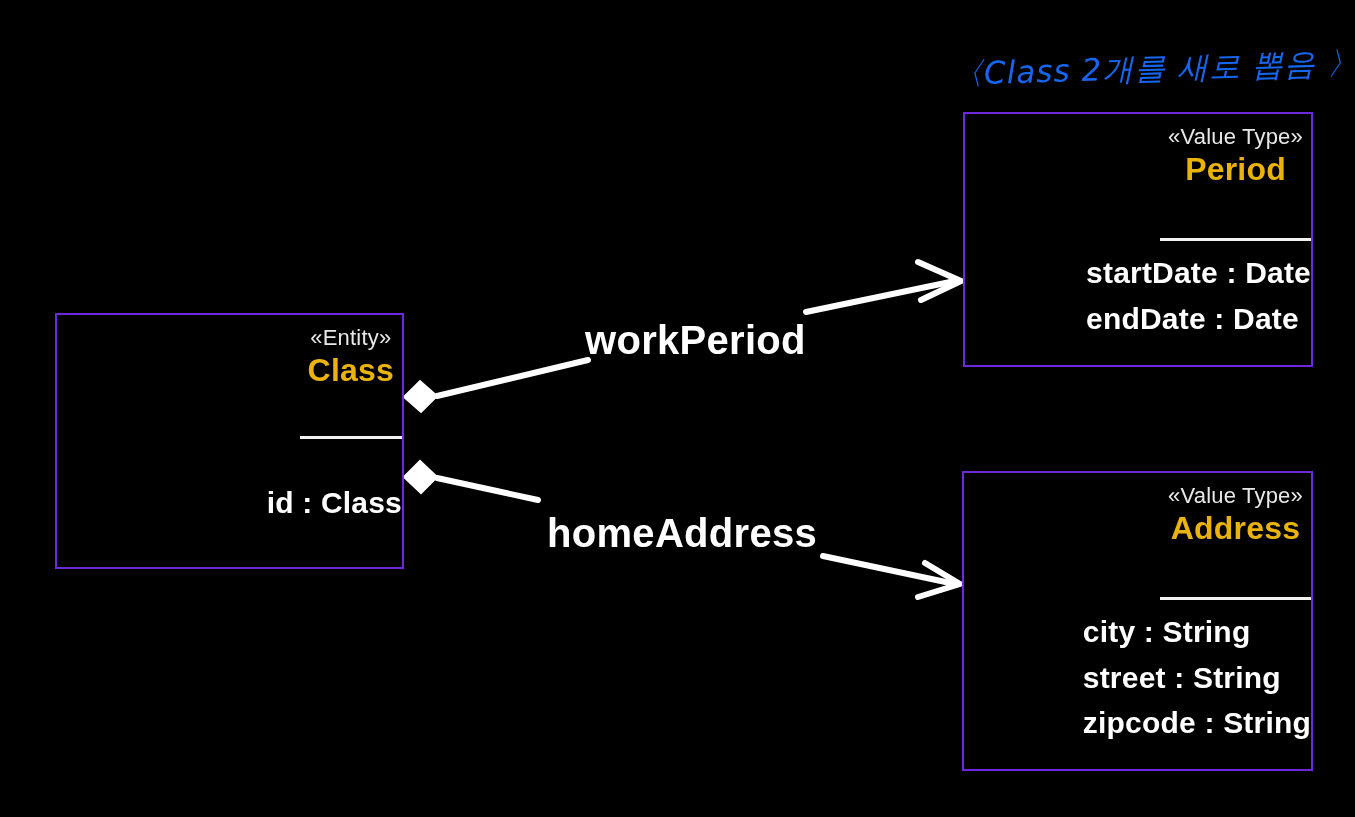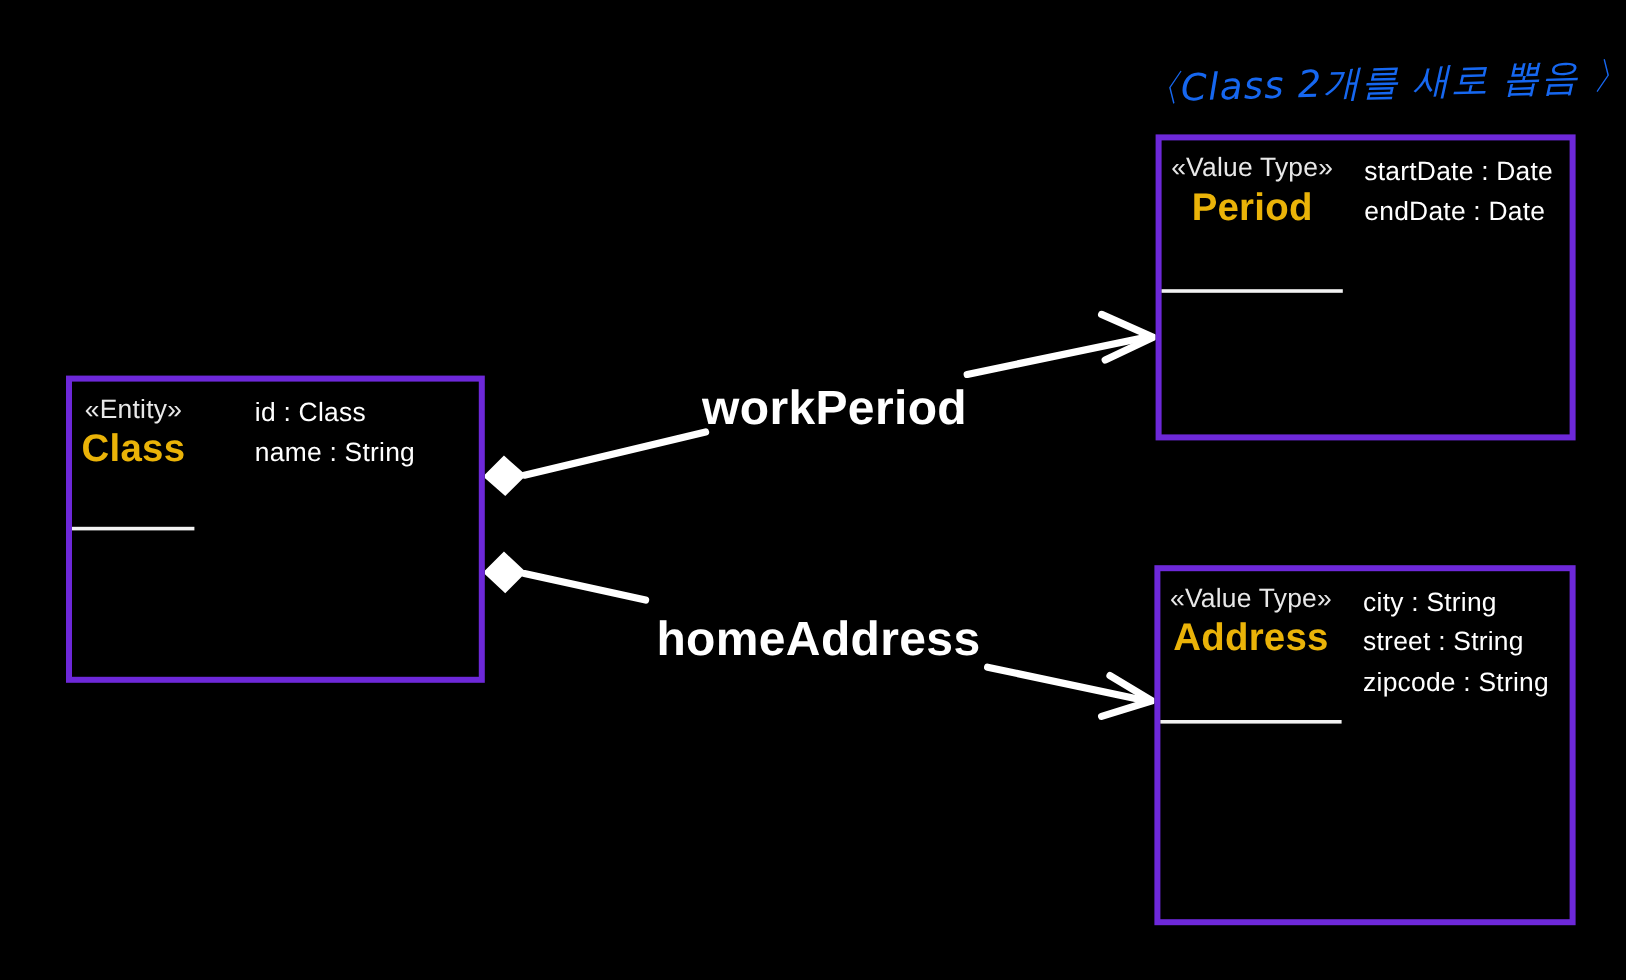--- a/index.html
+++ b/index.html
@@ -26,25 +26,26 @@
     font-style: italic;
     font-weight: 500;
     letter-spacing: 1px;
     white-space: nowrap;
     transform: rotate(-1.6deg);
   }
 
   
   .uml-class {
     position: absolute;
-    border: 5px solid #6d28d9;
+    border: 2px solid #6d28d9;
     background: #000000;
     box-sizing: border-box;
     display: flex;
-    flex-direction: row;
+    flex-direction: column;
+    align-items: flex-end;
   }
   .class-header {
     box-sizing: border-box;
     text-align: center;
     color: #ffffff;
     padding: 10px 8px 12px 8px;
     border-bottom: 3px solid #f2f2f2;
   }
   .stereotype {
     display: block;
@@ -63,22 +64,22 @@
     letter-spacing: 0.2px;
   }
   .class-attributes {
     box-sizing: border-box;
     padding: 9px 0 10px 18px;
     display: flex;
     flex-direction: column;
     justify-content: flex-start;
   }
   .attribute {
-    font-size: 22px;
-    font-weight: 400;
+    font-size: 30px;
+    font-weight: 700;
     line-height: 1.52;
     color: #ffffff;
     white-space: nowrap;
     letter-spacing: 0.2px;
   }
 
   
   .assoc-label {
     position: absolute;
     color: #ffffff;
@@ -126,21 +127,20 @@
 
   <div class="assoc-label" style="left:547px; top:511px;">homeAddress</div>
 
   <div class="uml-class" style="left:55px; top:313px; width:349px; height:256px;gap:32px;">
     <div class="class-header" style="height:124px;">
       <span class="stereotype">«Entity»</span>
       <span class="class-name">Class</span>
     </div>
     <div class="class-attributes">
       <div class="attribute">id : Class</div>
-      <div class="attribute">name : String</div>
     </div>
   </div>
 
   <div class="uml-class" style="left:963px; top:112px; width:350px; height:255px;">
     <div class="class-header" style="height:127px;">
       <span class="stereotype">«Value Type»</span>
       <span class="class-name">Period</span>
     </div>
     <div class="class-attributes">
       <div class="attribute">startDate : Date</div>

